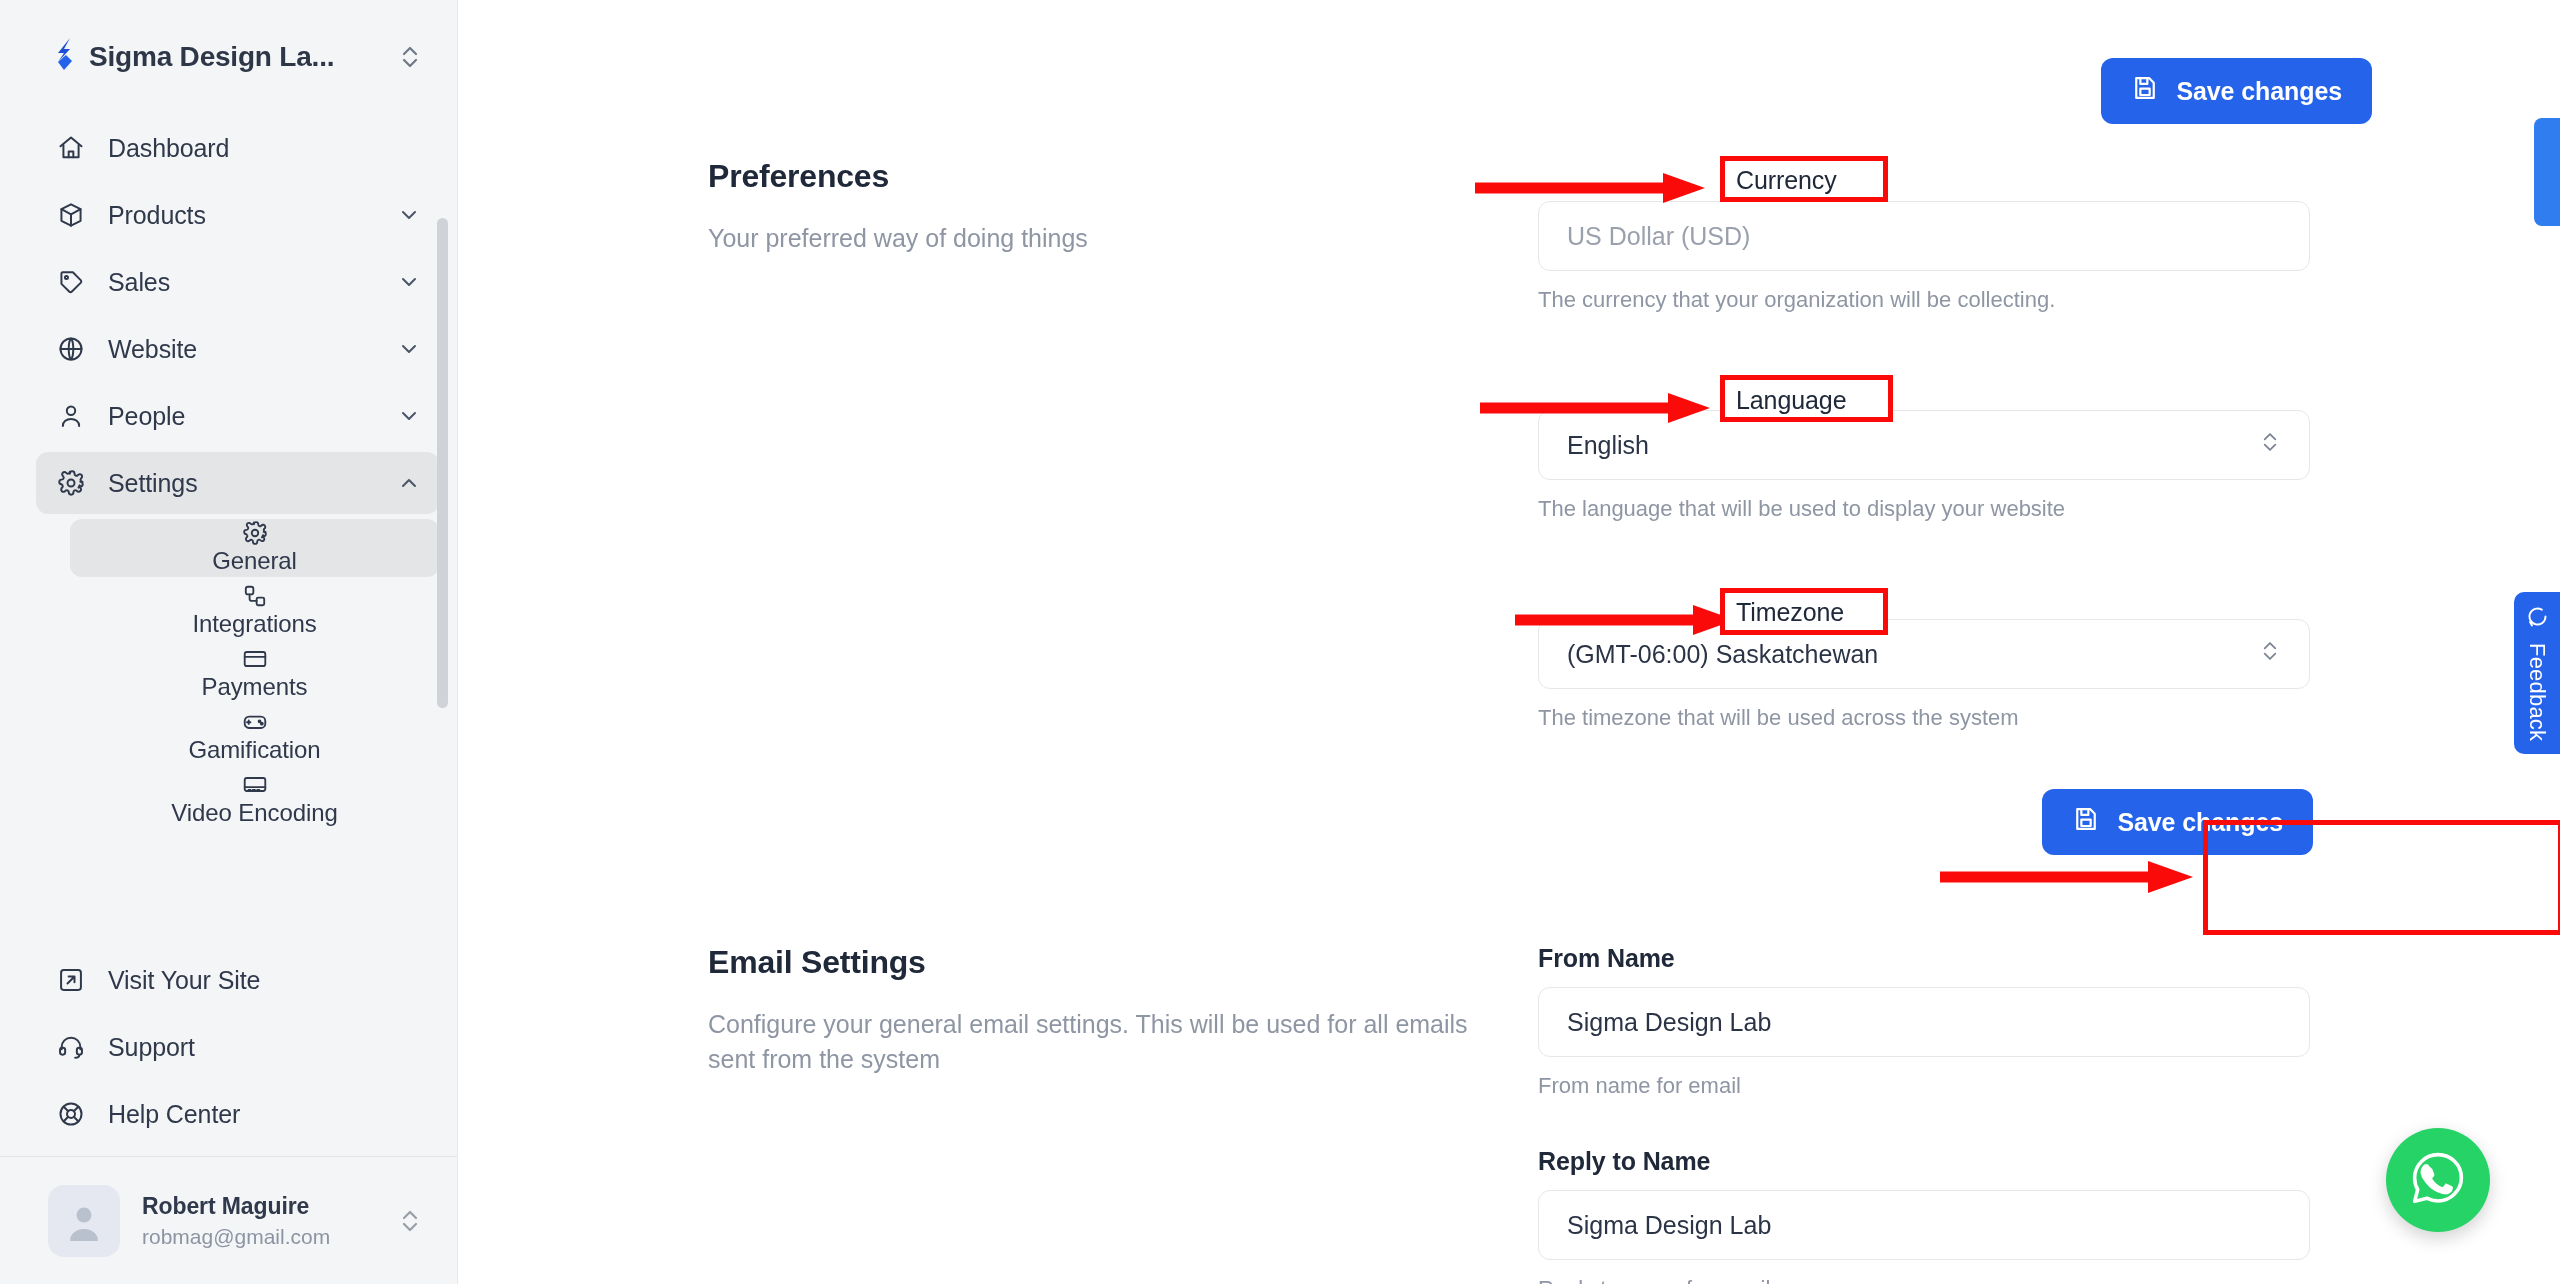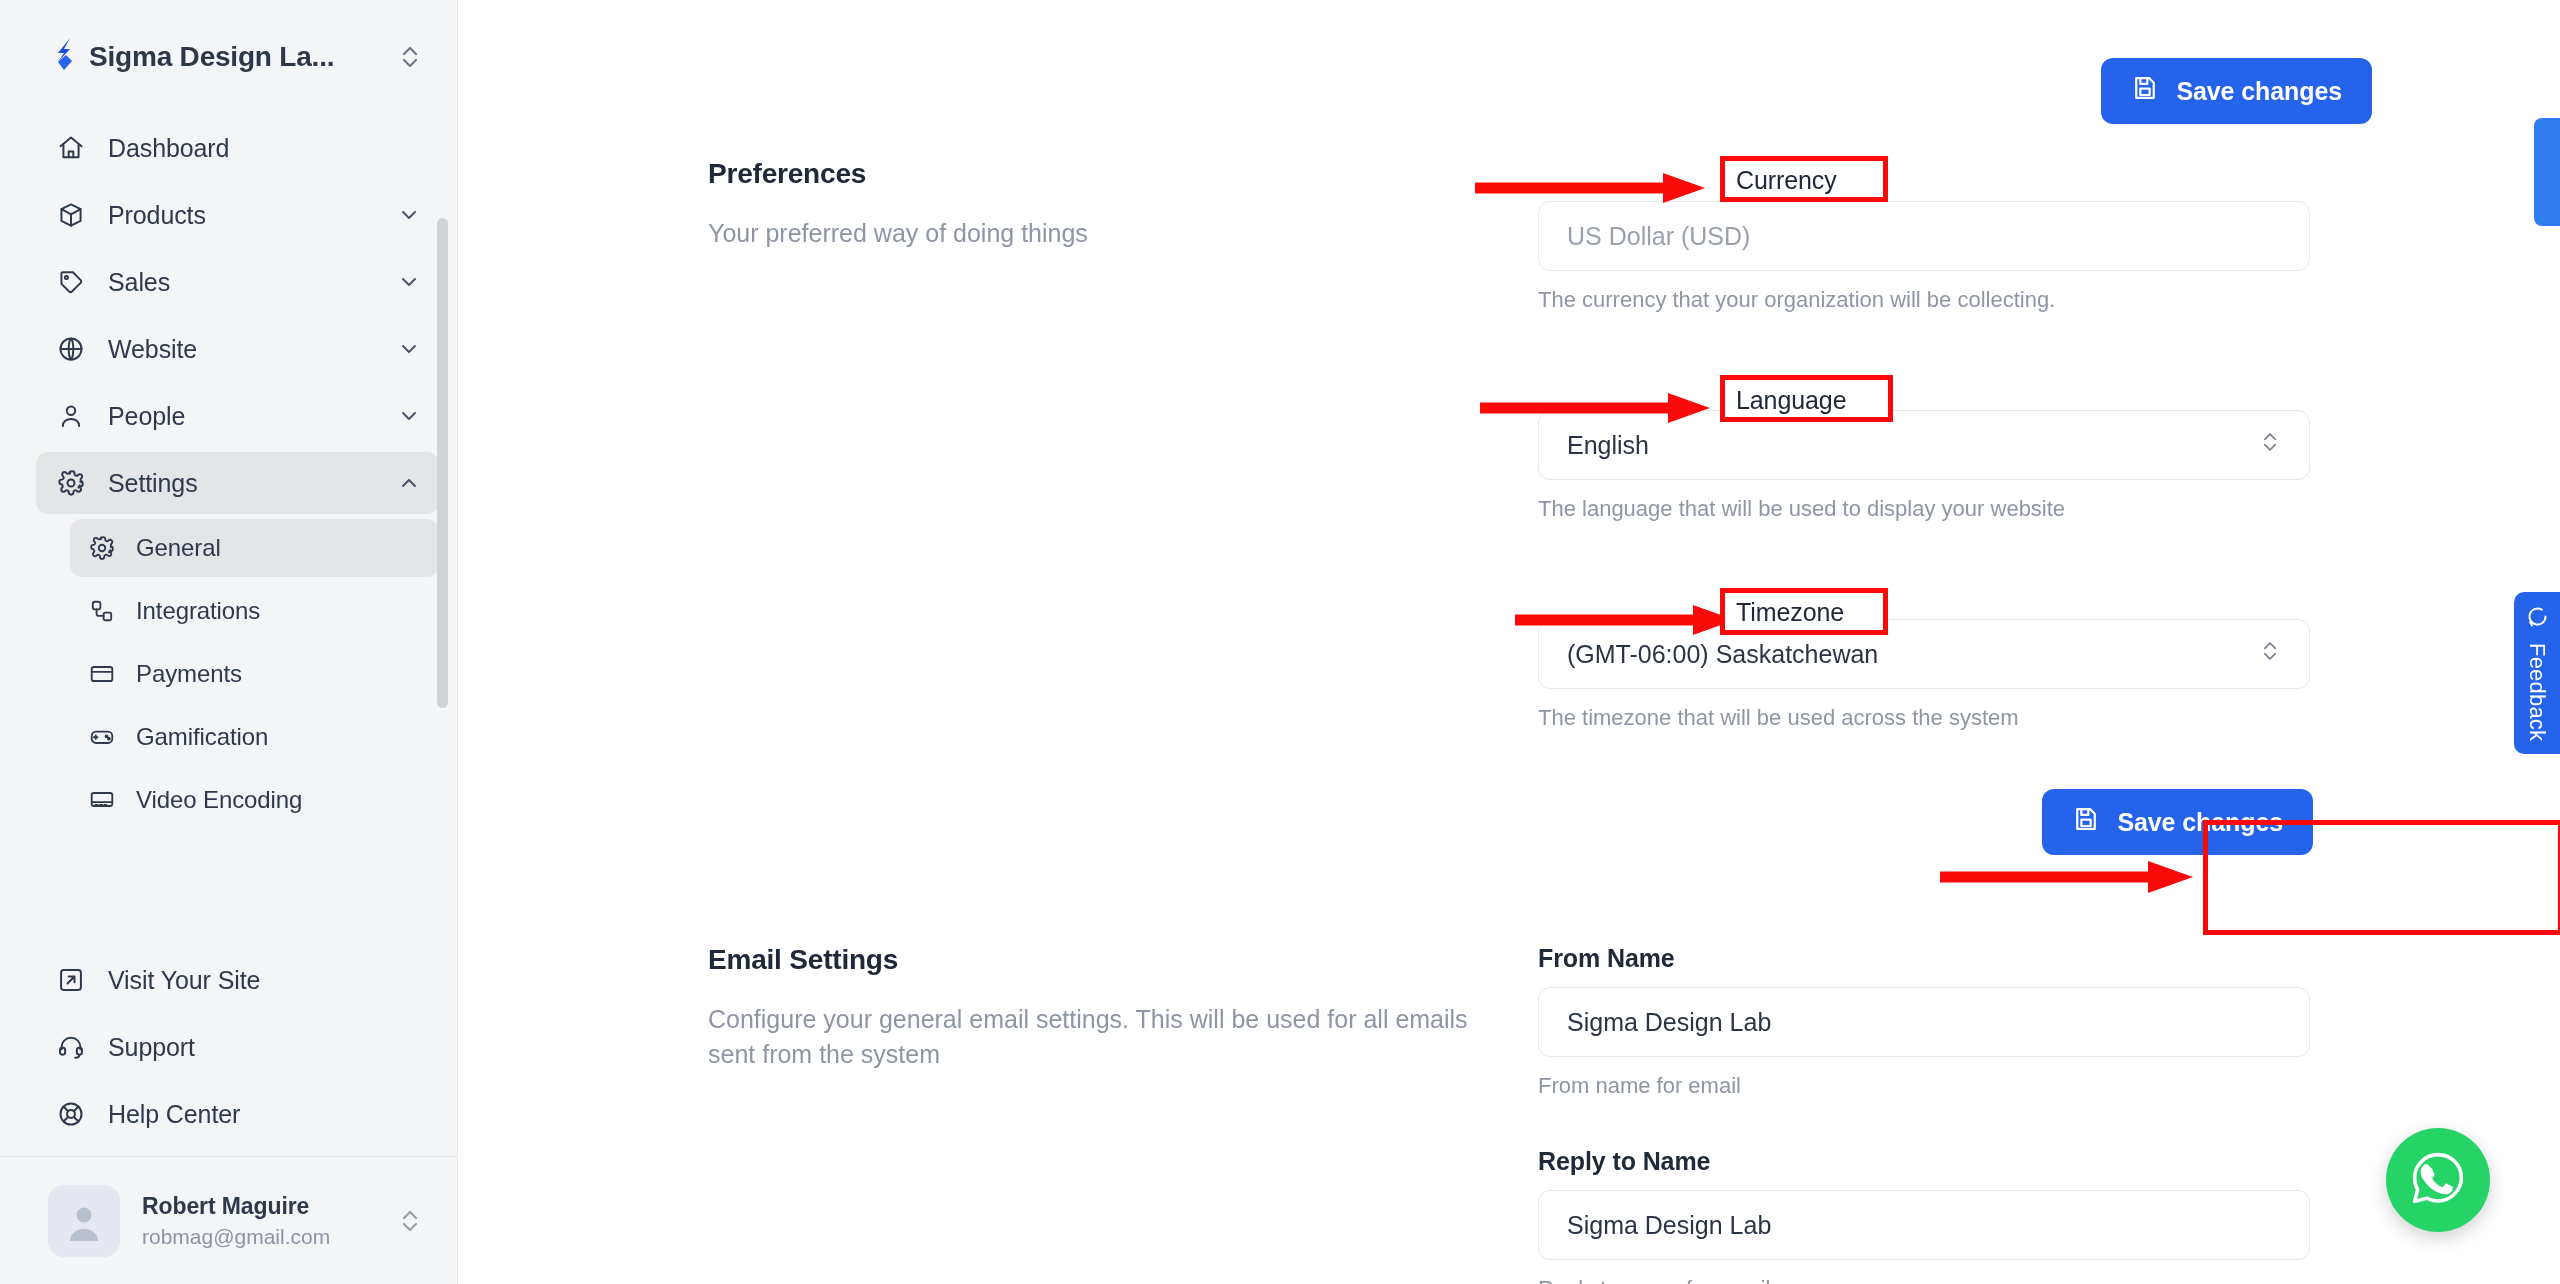--- a/index.html
+++ b/index.html
@@ -56,22 +56,22 @@
     letter-spacing: -0.1px;
   }
   .nav-chev { width: 24px; height: 24px; flex: 0 0 24px; color: #4a5568; }
 
   .sub-item {
     display: flex; align-items: center;
     height: 58px;
     margin: 5px 18px 5px 70px;
     padding: 0 18px 0 18px;
     border-radius: 12px;
-    gap: 20px;
     cursor: pointer;
+    flex-direction: column;
   }
   .sub-item.active { background: #e4e5e7; }
   .sub-ico { width: 28px; height: 28px; flex: 0 0 28px; color: #2f394b; display:flex; align-items:center; justify-content:center;}
   .sub-label { font-size: 24px; color: #2f394b; white-space: nowrap; letter-spacing: -0.1px;}
 
   .nav-fade {
     position: absolute; left: 0; right: 0; bottom: 0; height: 26px;
     background: linear-gradient(to bottom, rgba(244,245,246,0), #f4f5f6 72%);
     pointer-events: none;
   }
@@ -117,21 +117,21 @@
     font-size: 25px; font-weight: 700;
     font-family: "Liberation Sans", sans-serif;
     cursor: pointer; letter-spacing: -0.1px;
   }
   .btn-save svg { width: 28px; height: 28px; }
 
   .section {
     position: absolute; display: flex;
   }
   .sec-left { width: 830px; padding-right: 40px; }
-  .sec-title { font-size: 28px; font-weight: 700; color: #202939; letter-spacing: -0.2px;}
+  .sec-title { font-size: 32px; font-weight: 700; color: #202939; letter-spacing: -0.2px;}
   .sec-desc { font-size: 25px; color: #8e95a3; margin-top: 26px; line-height: 1.38; max-width: 760px;}
   .sec-right { width: 775px; }
 
   .field-label {
     font-size: 25px; font-weight: 700; color: #202939; letter-spacing: -0.1px;
     display: inline-block;
   }
   .input {
     width: 772px; height: 70px;
     border: 1px solid #e6e7eb; border-radius: 12px;

